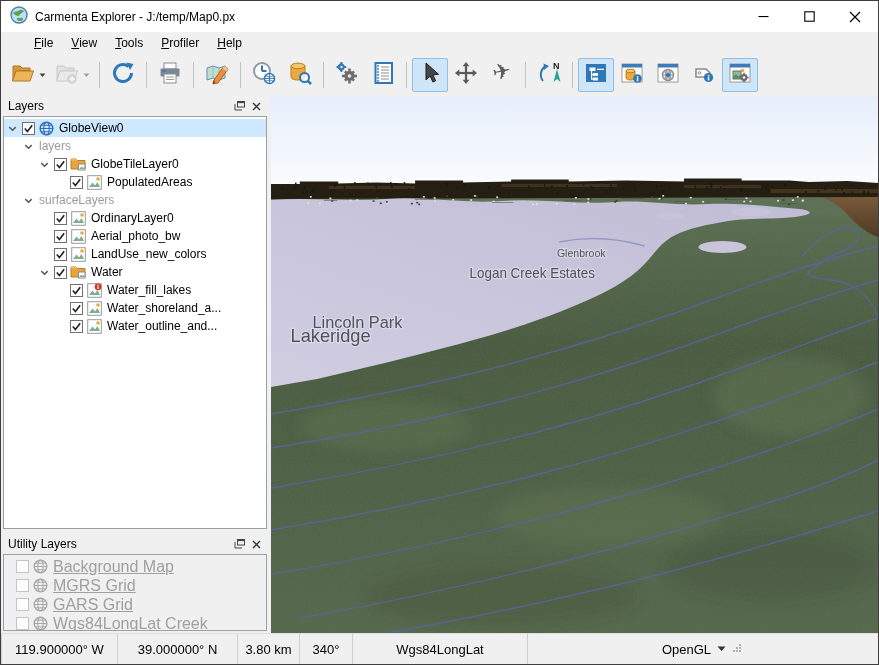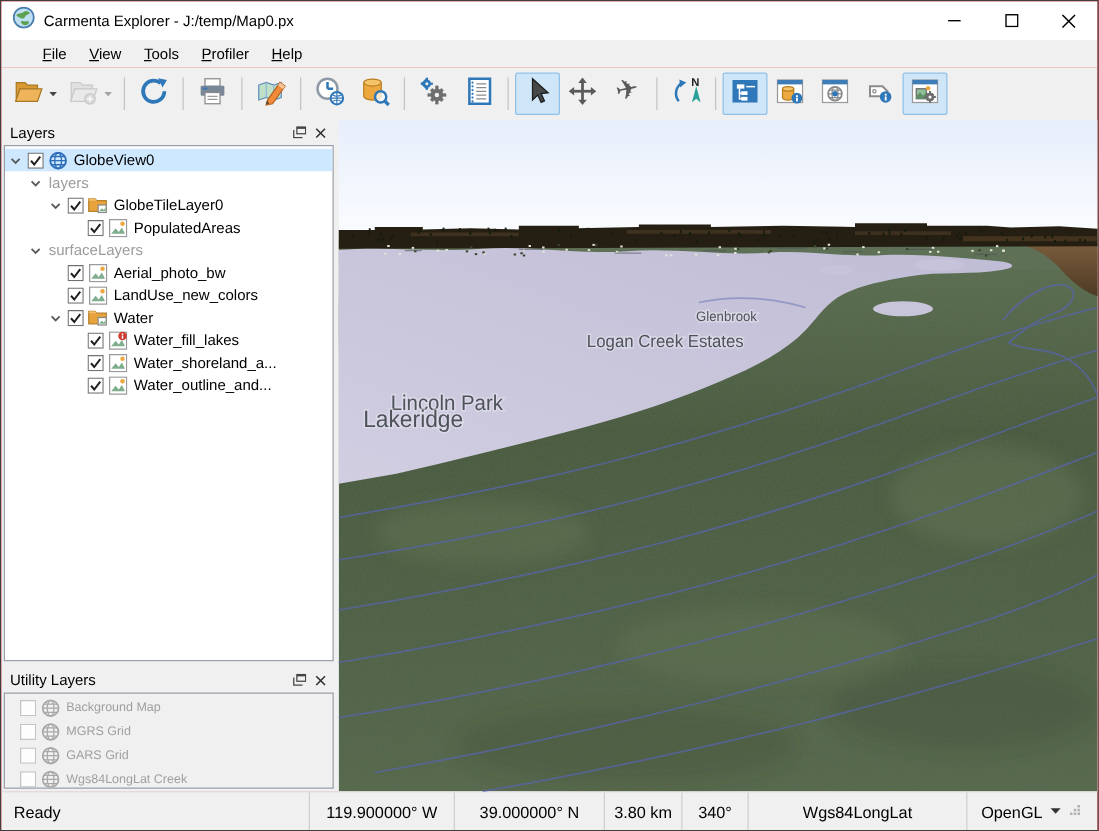--- a/index.html
+++ b/index.html
@@ -36,21 +36,21 @@
   .panel.utility .panel-b{background:#f0f0f0;}
   .splitter{height:6px;flex:none;}
   .panel.layers{flex:1;min-height:0;}
   .panel.utility{flex:none;height:96px;}
   .trow{display:flex;align-items:center;height:18px;font-size:12px;white-space:nowrap;}
   .trow.sel{background:#cde8ff;}
   .slot{width:16px;flex:none;display:flex;justify-content:center;align-items:center;}
   .licon{width:20px;flex:none;display:flex;justify-content:center;align-items:center;position:relative;}
   .tlabel{padding-left:3px;}
   .muted{color:#9b9b9b;}
-  .urow{display:flex;align-items:center;height:19px;font-size:10px;color:#9f9f9f;padding-left:10px;}
+  .urow{display:flex;align-items:center;height:19px;font-size:16px;color:#9f9f9f;padding-left:10px;text-decoration:underline;}
   
   .map{flex:1;position:relative;background:#e8eefb;min-width:0;}
   .map svg{position:absolute;inset:0;width:100%;height:100%;display:block;}
   
   .statusbar{height:31px;background:#f0f0f0;border-top:1px solid #e0e0e0;display:flex;align-items:stretch;
              font-size:13px;flex:none;}
   .scell{display:flex;align-items:center;justify-content:center;border-left:1px solid #cfcfcf;flex:none;}
   .scell.first{border-left:none;justify-content:flex-start;padding-left:10px;width:246px;}
   .scell.renderer{flex:1;border-left:1px solid #cfcfcf;justify-content:center;gap:6px;}
   .grip{width:12px;display:flex;align-items:flex-end;justify-content:flex-end;padding:0 2px 3px 0;}
@@ -392,20 +392,39 @@
               <span class="tlabel">PopulatedAreas</span>
             </div>
             <div class="trow">
               <span class="slot"></span>
               <span class="slot">
                 <svg width="11" height="11" viewBox="0 0 12 12">
                   <path d="M2.5 4.5L6 8l3.5-3.5" fill="none" stroke="#5a5a5a" stroke-width="1.6"></path>
                 </svg>
               </span>
               <span class="tlabel muted">surfaceLayers</span>
+            </div>
+            <div class="trow">
+              <span class="slot"></span>
+              <span class="slot"></span>
+              <span class="slot"></span>
+              <span class="slot">
+                <svg width="13" height="13" viewBox="0 0 13 13">
+                  <rect x="0.5" y="0.5" width="12" height="12" fill="#fff" stroke="#707070"></rect>
+                  <path d="M2.8 6.6l2.6 3 4.8-6.3" fill="none" stroke="#1f1f1f" stroke-width="1.6"></path>
+                </svg>
+              </span>
+              <span class="licon">
+                <svg width="15" height="15" viewBox="0 0 15 15">
+                  <rect x="0.7" y="0.7" width="13.6" height="13.6" fill="#fff" stroke="#9a9a9a"></rect>
+                  <path d="M2 12l3.5-4.5L8 10.5l2.5-3.5 2.5 5z" fill="#7fae8e"></path>
+                  <circle cx="11" cy="4" r="1.8" fill="#eda93f"></circle>
+                </svg>
+              </span>
+              <span class="tlabel">OrdinaryLayer0</span>
             </div>
             <div class="trow">
               <span class="slot"></span>
               <span class="slot"></span>
               <span class="slot"></span>
               <span class="slot">
                 <svg width="13" height="13" viewBox="0 0 13 13">
                   <rect x="0.5" y="0.5" width="12" height="12" fill="#fff" stroke="#707070"></rect>
                   <path d="M2.8 6.6l2.6 3 4.8-6.3" fill="none" stroke="#1f1f1f" stroke-width="1.6"></path>
                 </svg>
@@ -823,21 +842,20 @@
             <text x="323" y="161" text-anchor="middle" font-size="11" font-family="Liberation Sans, DejaVu Sans, sans-serif" fill="#4e525a" stroke="rgba(230,230,238,0.55)" stroke-width="2.5" paint-order="stroke">Glenbrook</text>
             <text x="272" y="182" text-anchor="middle" font-size="14" font-family="Liberation Sans, DejaVu Sans, sans-serif" fill="#4e525a" stroke="rgba(230,230,238,0.55)" stroke-width="2.5" paint-order="stroke">Logan Creek Estates</text>
             <text x="90" y="232" text-anchor="middle" font-size="17" font-family="Liberation Sans, DejaVu Sans, sans-serif" fill="#4e525a" stroke="rgba(230,230,238,0.55)" stroke-width="2.5" paint-order="stroke">Lincoln Park</text>
             <text x="62" y="246" text-anchor="middle" font-size="19" font-family="Liberation Sans, DejaVu Sans, sans-serif" fill="#4e525a" stroke="rgba(230,230,238,0.55)" stroke-width="2.5" paint-order="stroke">Lakeridge</text>
           </g>
       </svg>
     </div>
   </div>
 
   <div class="statusbar">
-    <div class="scell first">Ready</div>
     <div class="scell" style="width:116px">119.900000° W</div>
     <div class="scell" style="width:120px">39.000000° N</div>
     <div class="scell" style="width:62px">3.80 km</div>
     <div class="scell" style="width:53px">340°</div>
     <div class="scell" style="width:175px">Wgs84LongLat</div>
     <div class="scell renderer">
       <span>OpenGL</span>
       <svg width="9" height="6" viewBox="0 0 9 6">
           <path d="M0.5 0.5L4.5 5L8.5 0.5Z" fill="#333"></path>
         </svg>

